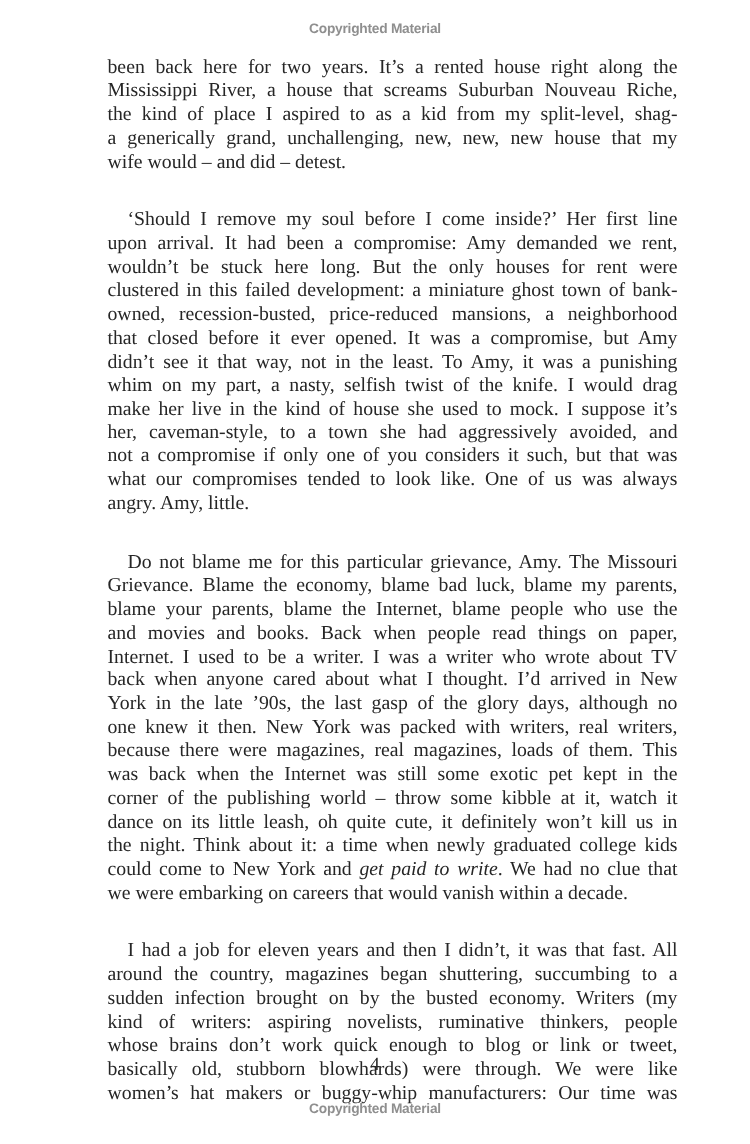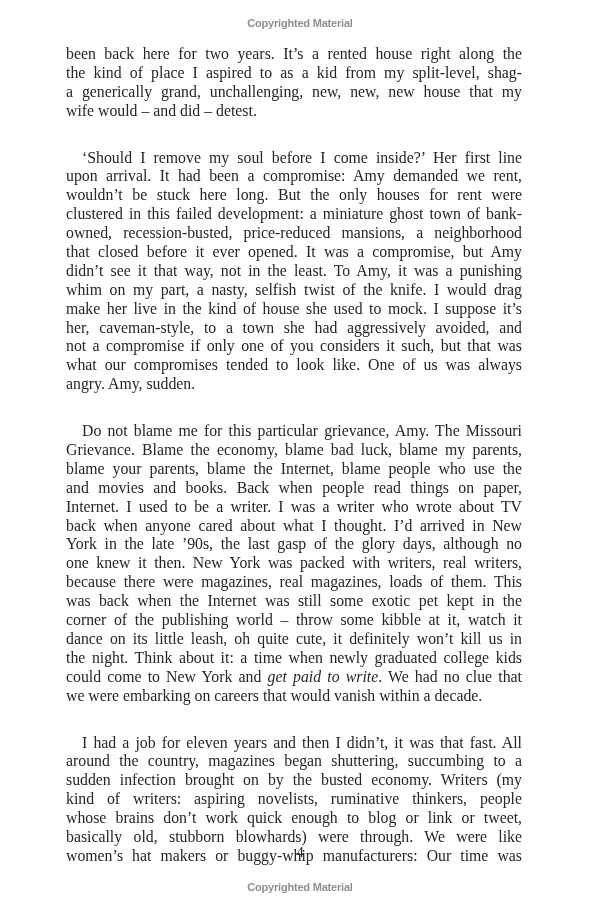--- a/index.html
+++ b/index.html
@@ -24,21 +24,21 @@
     font-weight: bold;
     font-size: 11px;
     line-height: 12px;
     letter-spacing: -0.2px;
     color: #8f8f8f;
   }
   .notice-top { top: 17px; }
   .notice-bottom { top: 881px; }
   .page-text {
     position: absolute;
-    left: 66px;
+    left: 86px;
     top: 45px;
     width: 456px;
     font-family: "Liberation Serif", "DejaVu Serif", serif;
     font-size: 15.8px;
     line-height: 18.9px;
     color: #262626;
   }
   .para { margin: 0; padding: 0; }
   .line {
     height: 18.9px;
@@ -65,38 +65,39 @@
 </head>
 <body>
 
 <div class="page">
 
   <div class="notice notice-top">Copyrighted Material</div>
 
   <div class="page-text">
       <div class="para">
         <div class="line"><span>been back here for two years. It’s a rented house right along the</span></div>
+        <div class="line"><span>Mississippi River, a house that screams Suburban Nouveau Riche,</span></div>
         <div class="line"><span>the kind of place I aspired to as a kid from my split-level, shag-</span></div>
         <div class="line"><span>a generically grand, unchallenging, new, new, new house that my</span></div>
         <div class="line para-end"><span>wife would – and did – detest.</span></div>
       </div>
       <div class="para">
         <div class="line indent"><span>‘Should I remove my soul before I come inside?’ Her first line</span></div>
         <div class="line"><span>upon arrival. It had been a compromise: Amy demanded we rent,</span></div>
         <div class="line"><span>wouldn’t be stuck here long. But the only houses for rent were</span></div>
         <div class="line"><span>clustered in this failed development: a miniature ghost town of bank-</span></div>
         <div class="line"><span>owned, recession-busted, price-reduced mansions, a neighborhood</span></div>
         <div class="line"><span>that closed before it ever opened. It was a compromise, but Amy</span></div>
         <div class="line"><span>didn’t see it that way, not in the least. To Amy, it was a punishing</span></div>
         <div class="line"><span>whim on my part, a nasty, selfish twist of the knife. I would drag</span></div>
         <div class="line"><span>make her live in the kind of house she used to mock. I suppose it’s</span></div>
         <div class="line"><span>her, caveman-style, to a town she had aggressively avoided, and</span></div>
         <div class="line"><span>not a compromise if only one of you considers it such, but that was</span></div>
         <div class="line"><span>what our compromises tended to look like. One of us was always</span></div>
-        <div class="line para-end"><span>angry. Amy, sudden.</span></div>
+        <div class="line para-end"><span>angry. Amy, little.</span></div>
       </div>
       <div class="para">
         <div class="line indent"><span>Do not blame me for this particular grievance, Amy. The Missouri</span></div>
         <div class="line"><span>Grievance. Blame the economy, blame bad luck, blame my parents,</span></div>
         <div class="line"><span>blame your parents, blame the Internet, blame people who use the</span></div>
         <div class="line"><span>and movies and books. Back when people read things on paper,</span></div>
         <div class="line"><span>Internet. I used to be a writer. I was a writer who wrote about TV</span></div>
         <div class="line"><span>back when anyone cared about what I thought. I’d arrived in New</span></div>
         <div class="line"><span>York in the late ’90s, the last gasp of the glory days, although no</span></div>
         <div class="line"><span>one knew it then. New York was packed with writers, real writers,</span></div>

